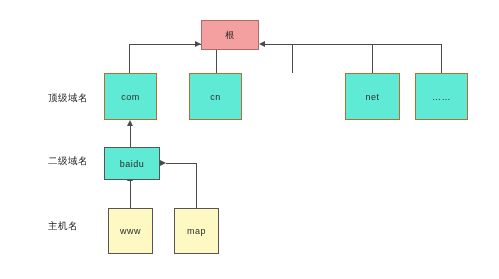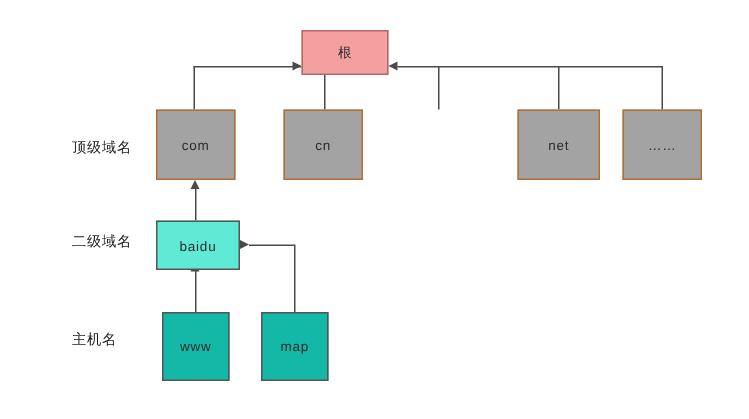--- a/index.html
+++ b/index.html
@@ -26,29 +26,29 @@
     justify-content: center;
     font-size: 9px;
     color: #2b2b2b;
     letter-spacing: 0.5px;
   }
   .node.root {
     background: #f4a0a0;
     border-color: #b06a6a;
   }
   .node.tld {
-    background: #a3a3a3;
+    background: #5eead4;
     border-color: #b07030;
   }
   .node.second {
     background: #5eead4;
     border-color: #555555;
   }
   .node.host {
-    background: #14b8a6;
+    background: #fef9c3;
     border-color: #555555;
   }
   .row-label {
     position: absolute;
     font-size: 9.5px;
     font-weight: normal;
     color: #1a1a1a;
     white-space: nowrap;
     letter-spacing: 0.5px;
   }

